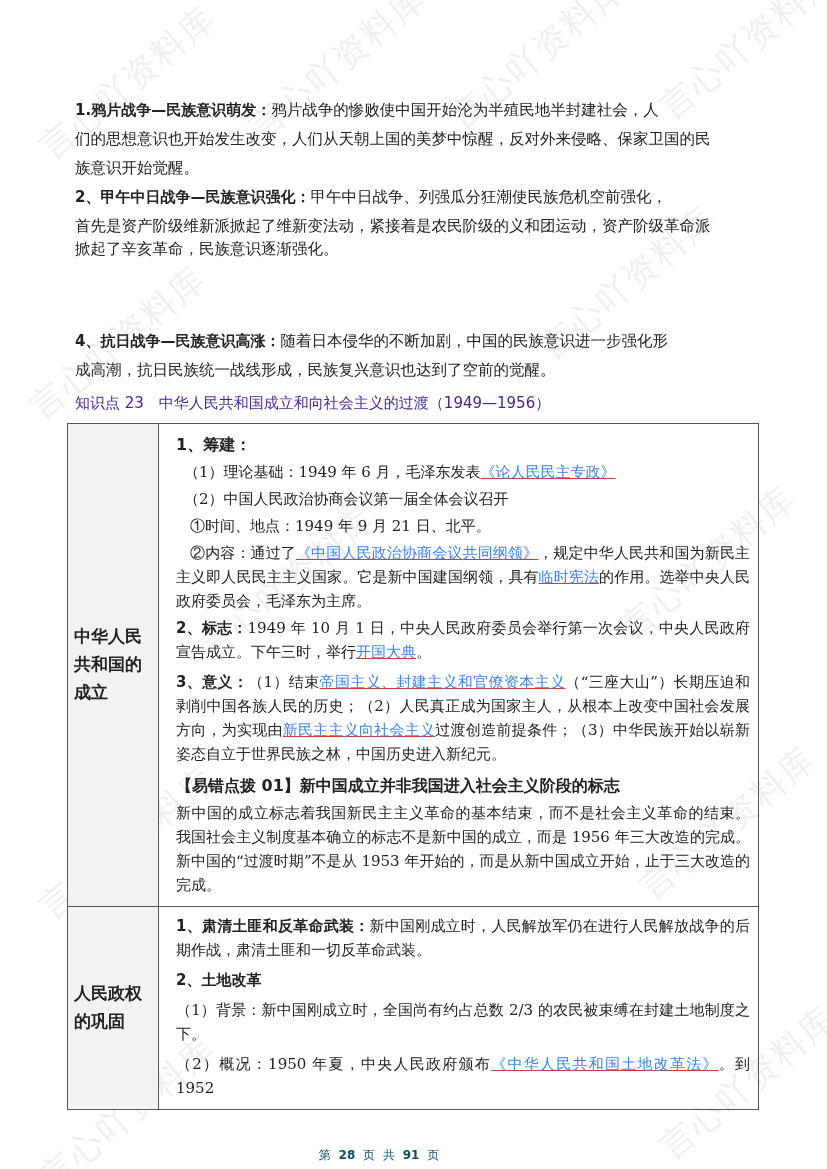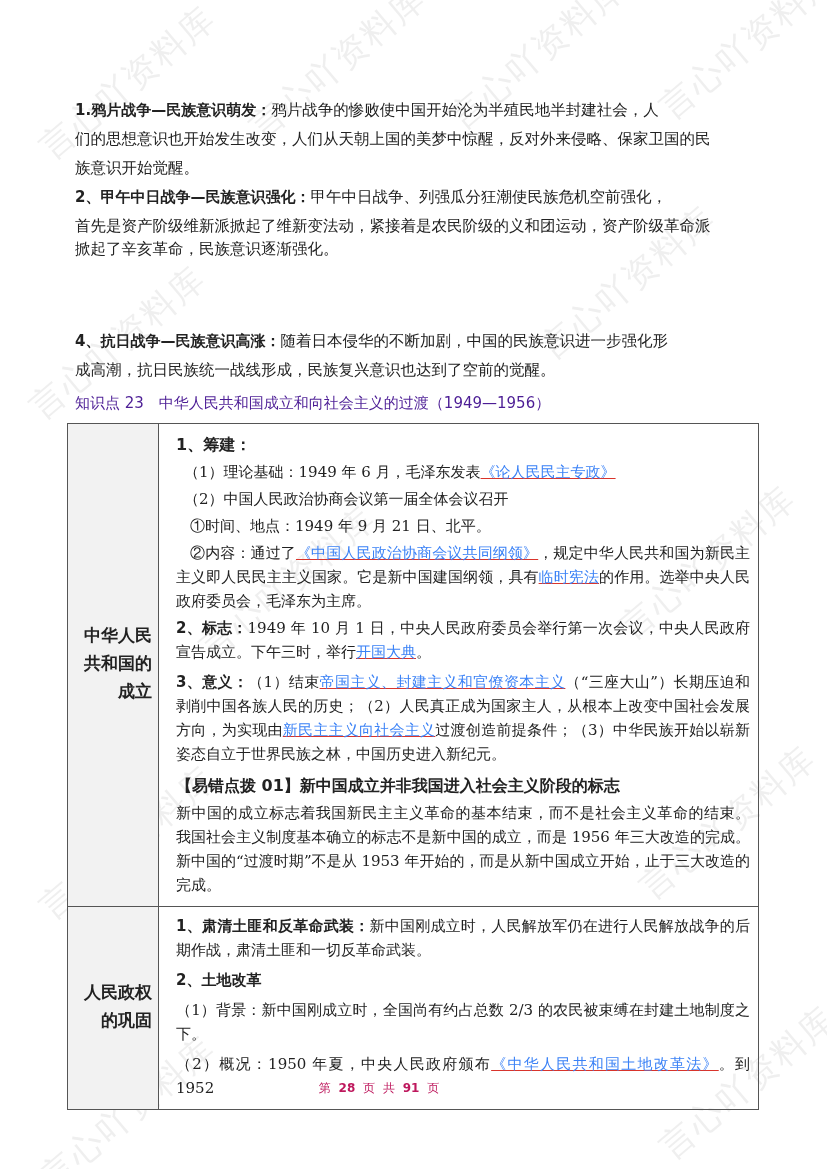--- a/index.html
+++ b/index.html
@@ -20,33 +20,33 @@
   .section-heading {
     position: absolute; left: 75px; top: 394px; font-family: "DejaVu Sans", sans-serif; font-size: 15px;
     color: #4c1d95; white-space: pre;
   }
   table.kp {
     position: absolute; left: 67px; top: 423px; width: 692px; border-collapse: collapse;
     font-size: 15px; line-height: 24px;
   }
   table.kp td { border: 1.5px solid #555; vertical-align: top; }
   table.kp td.rowhead {
-    width: 78px; background: #f2f2f2; text-align: right; vertical-align: middle;
-    font-family: Liberation Mono, monospace; font-weight: bold; font-size: 17px; line-height: 28px; padding: 0 6px;
+    width: 78px; background: #f2f2f2; text-align: left; vertical-align: middle;
+    font-family: Liberation Sans, sans-serif; font-weight: bold; font-size: 17px; line-height: 28px; padding: 0 6px;
   }
   table.kp td.content { padding: 3px 8px 6px 17px; }
   .line { margin: 3px 0; text-align: justify; }
   .line.indent { padding-left: 8px; }
   .line.indent2 { padding-left: 14px; }
   .b { font-family: "DejaVu Sans", sans-serif; font-weight: bold; }
   .h-big { font-family: "DejaVu Sans", sans-serif; font-weight: bold; font-size: 16px; }
   .red { color: #3b82f6; text-decoration: underline; text-decoration-color: #d9342b; }
   .footer {
-    position: absolute; top: 1080px; left: 0; width: 758px; text-align: center;
-    font-family: "DejaVu Sans", sans-serif; font-size: 12px; color: #be185d; word-spacing: 4px;
+    position: absolute; top: 1147px; left: 0; width: 758px; text-align: center;
+    font-family: "DejaVu Sans", sans-serif; font-size: 12px; color: #0c4a6e; word-spacing: 4px;
   }
   .footer .num { font-weight: bold; }
 </style>
 </head>
 <body>
 
 <div class="watermark-layer">
   <div class="wm" style="left:20px;top:60px;">言心吖资料库</div>
   <div class="wm" style="left:230px;top:40px;">言心吖资料库</div>
   <div class="wm" style="left:430px;top:30px;">言心吖资料库</div>

